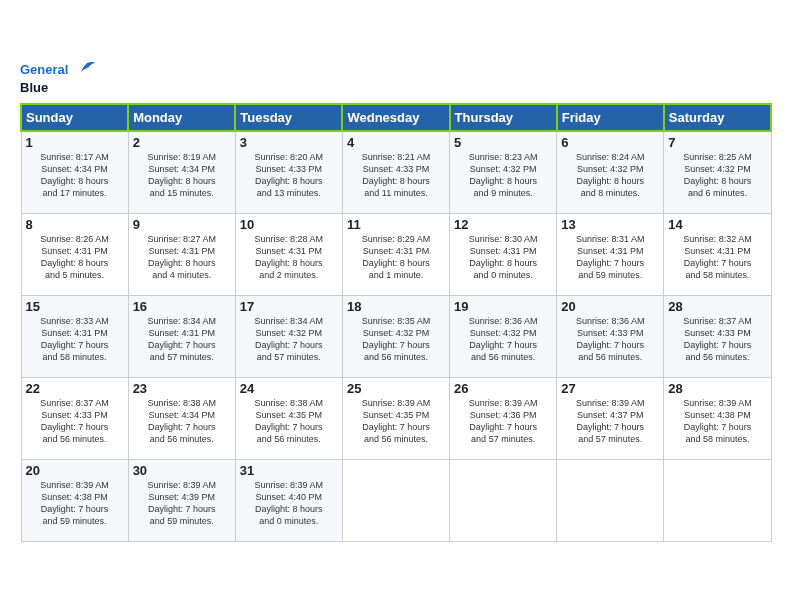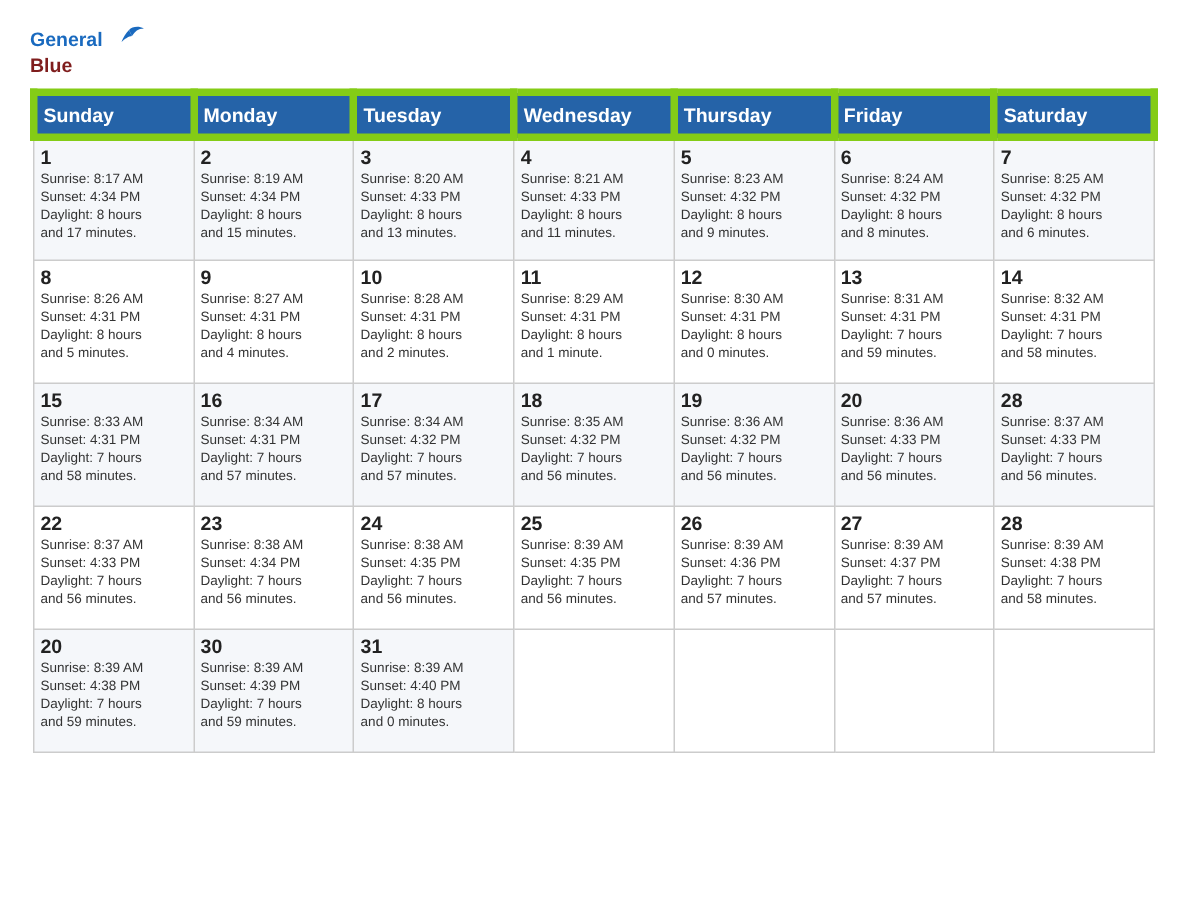--- a/index.html
+++ b/index.html
@@ -22,20 +22,21 @@
     }
     .logo {
       display: flex;
       flex-direction: column;
       align-items: flex-start;
     }
     .logo-row {
       display: flex;
       align-items: flex-end;
       gap: 4px;
+      margin-top: 44px;
     }
     .title-block {
       text-align: right;
     }
     .main-title {
       font-size: 32px;
       font-weight: bold;
       color: #222;
       line-height: 1.1;
     }
@@ -48,21 +49,21 @@
       border-collapse: collapse;
       table-layout: fixed;
     }
     thead tr th {
       background: #2563a8;
       color: #fff;
       font-size: 13px;
       font-weight: bold;
       padding: 5px 4px;
       text-align: left;
-      border: 5px solid #84cc16;
+      border: 2px solid #84cc16;
     }
     tbody tr td {
       border: 1px solid #ccc;
       vertical-align: top;
       padding: 3px 4px;
       font-size: 9.5px;
       color: #333;
       background: #fff;
       height: 82px;
     }
@@ -73,41 +74,42 @@
       font-size: 13px;
       font-weight: bold;
       color: #222;
       display: block;
       margin-bottom: 1px;
     }
     .cell-text {
       font-size: 9px;
       line-height: 1.35;
       color: #333;
+      text-align: center;
     }
     .empty-cell {
       background: #fff !important;
     }
   </style>
 </head>
 <body>
 
 <div class="page">
   <div class="header">
     <div class="logo">
       <div class="logo-row">
         <div style="font-size:13px; font-weight:bold; color:#333; line-height:1.1;">
           <span style="color:#1a6abf;">General</span>
           <svg style="display:inline;vertical-align:middle;" width="28" height="22" viewBox="0 0 28 22">
             <path d="M14 4 C16 2, 20 1, 24 3 C20 3, 18 5, 16 8 C15 6, 14 4, 14 4Z" fill="#1a6abf"></path>
             <path d="M14 4 C12 6, 10 9, 9 12 C11 10, 14 8, 16 8 C15 6, 14 4, 14 4Z" fill="#1a6abf"></path>
           </svg>
         </div>
       </div>
-      <div style="font-size:13px; font-weight:bold; color:#7f1d1d; margin-top:-2px;">Blue</div>
+      <div style="font-size:13px; font-weight:bold; color:#0f172a; margin-top:-2px;">Blue</div>
     </div>
     <div class="title-block">
       <div class="main-title"></div>
       <div class="subtitle"></div>
     </div>
   </div>
 
   <table>
     <thead>
       <tr id="header-row">

